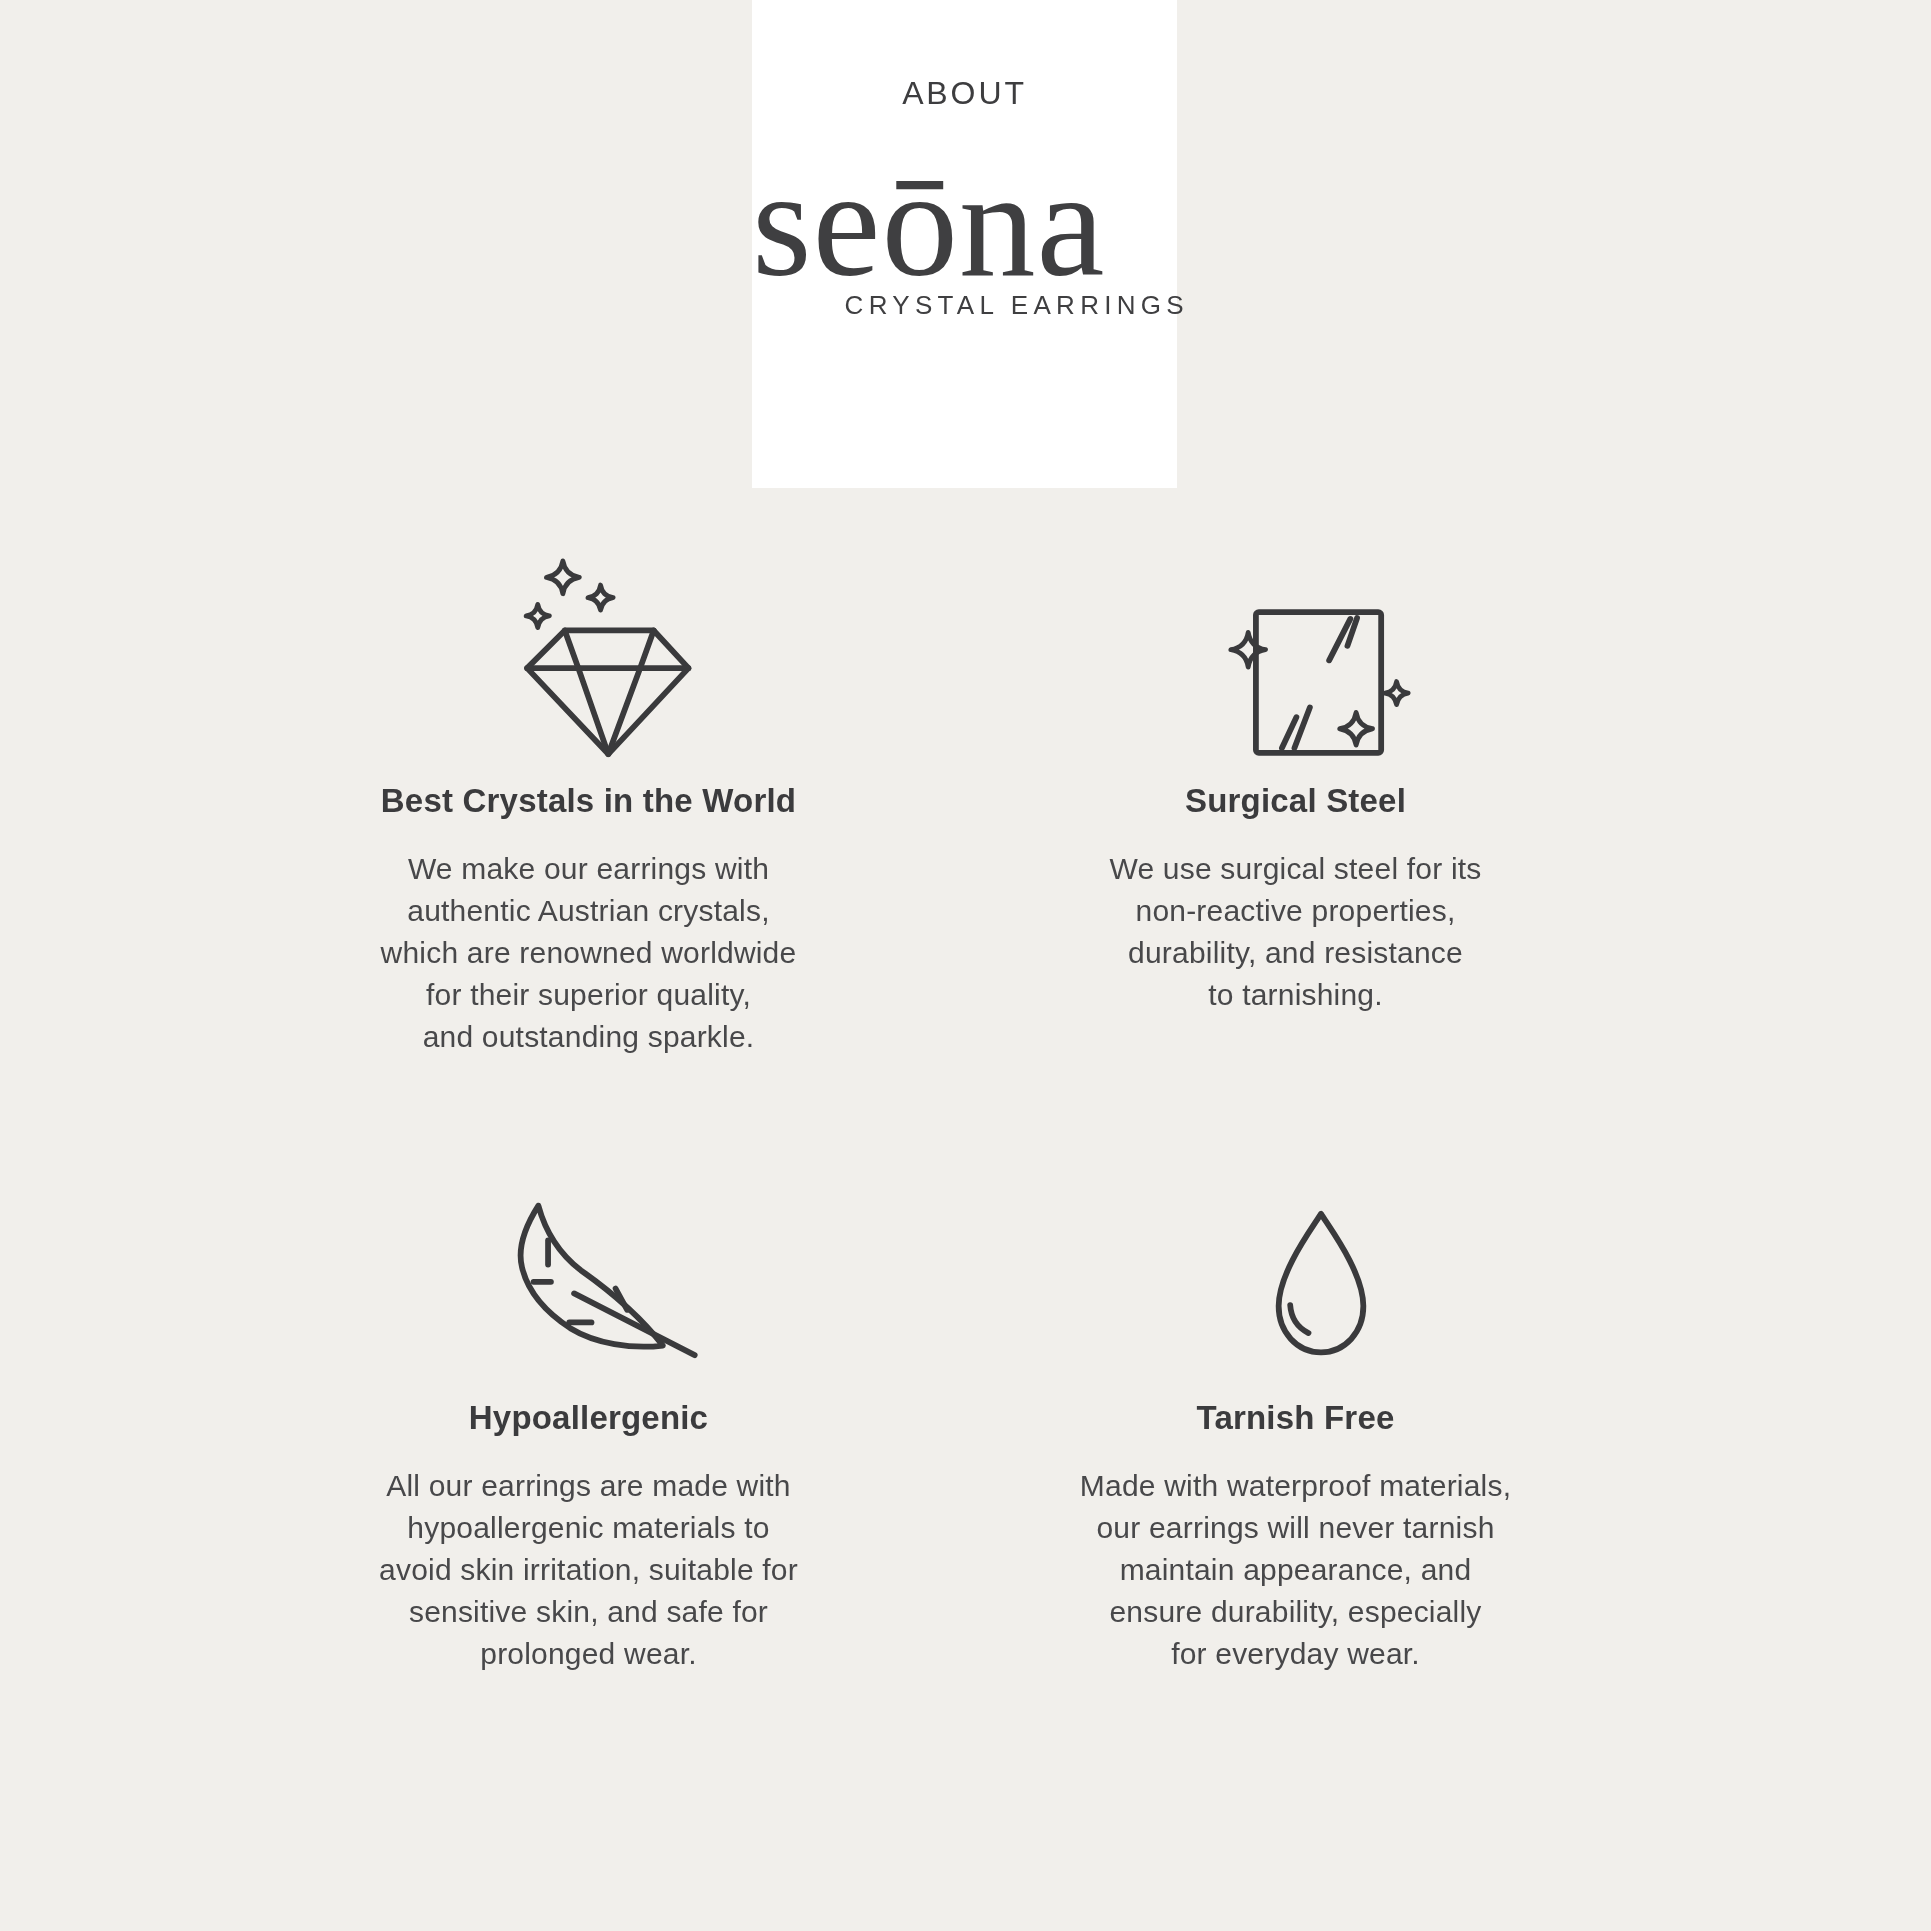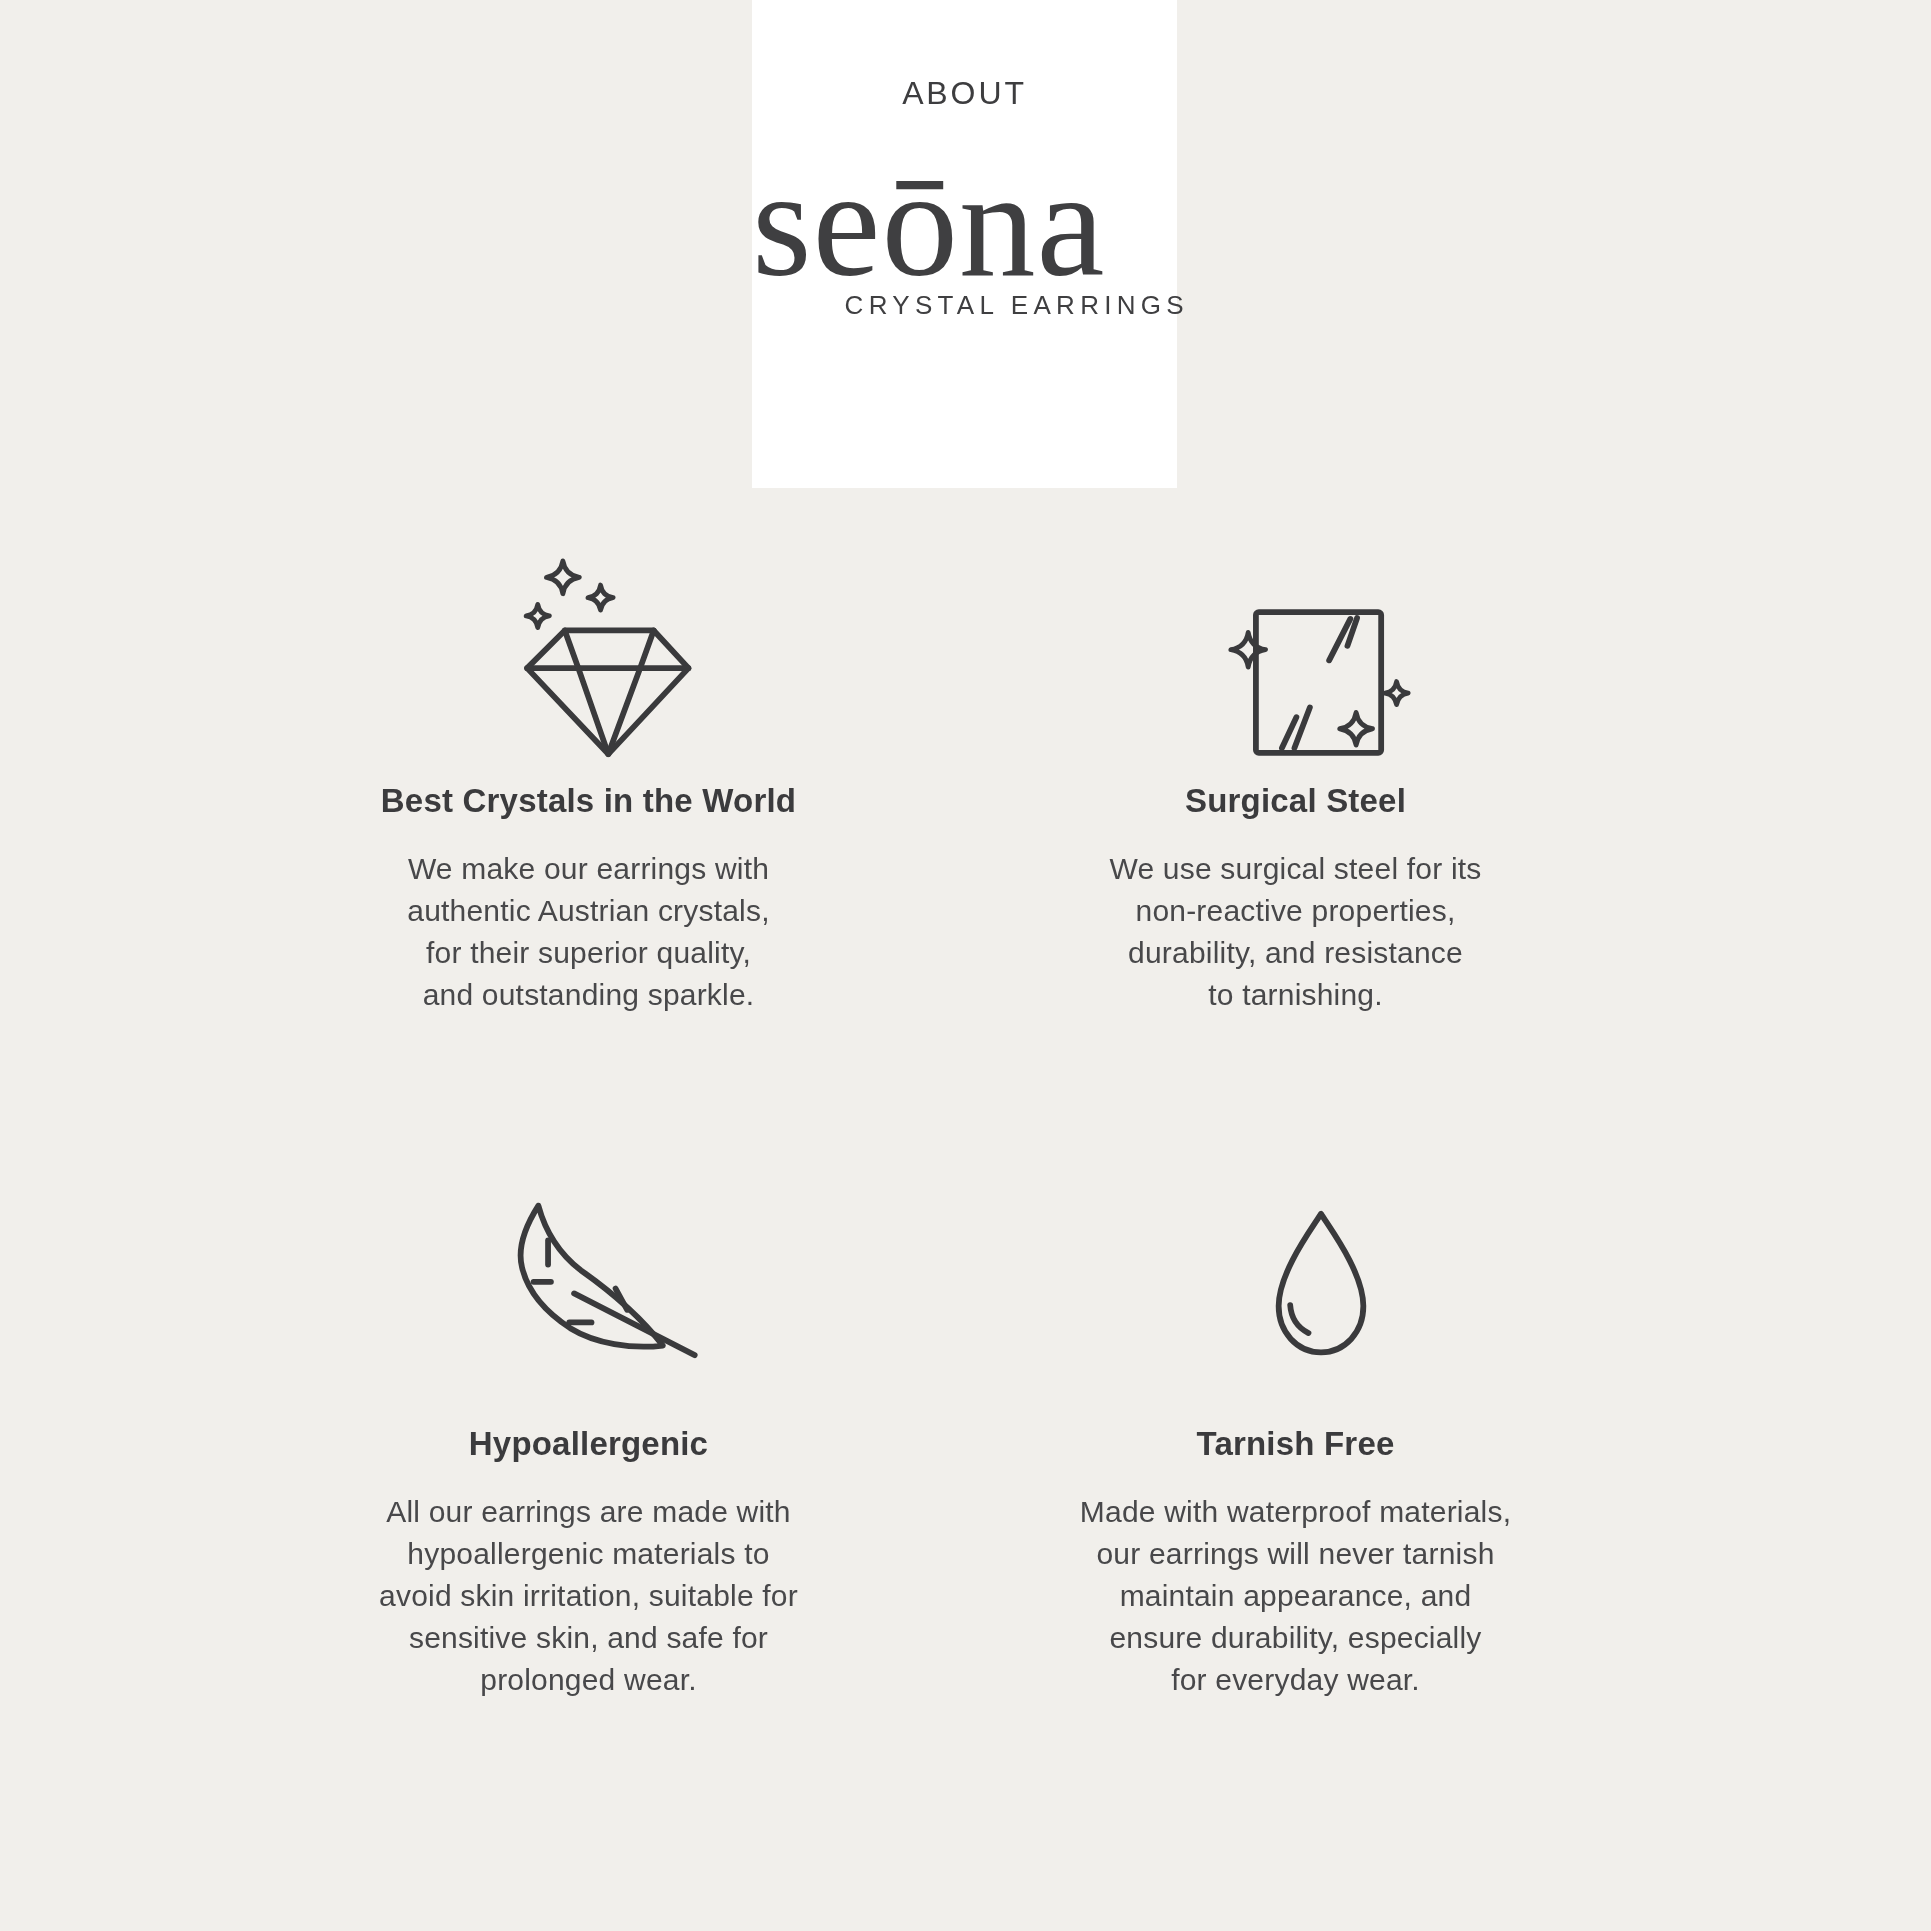--- a/index.html
+++ b/index.html
@@ -71,21 +71,21 @@
   .stroke.thin{stroke-width:5;}
 
   .feature-title{
     margin:0;
     font-size:33px;line-height:44px;
     font-weight:700;
     color:#3b3b3d;
     letter-spacing:0.2px;
   }
   .row1 .feature-title{margin-top:20px;}
-  .row2 .feature-title{margin-top:62px;}
+  .row2 .feature-title{margin-top:36px;}
 
   .feature-text{
     margin-top:25px;
     font-size:30px;line-height:42px;
     color:#48484a;
     letter-spacing:0.2px;
   }
 </style>
 </head>
 <body>
@@ -107,20 +107,21 @@
         <path class="stroke" d="M0,111 L39,72 L131,72 L167,111 L84,200 Z"></path>
         <path class="stroke" d="M0,111 H167"></path>
         <path class="stroke" d="M39,72 L53,111 L84,200"></path>
         <path class="stroke" d="M131,72 L117,111 L84,200"></path>
       </svg>
     </div>
     <h3 class="feature-title">Best Crystals in the World</h3>
     <div class="feature-text">
       <div>We make our earrings with</div>
       <div>authentic Austrian crystals,</div>
+      <div>which are renowned worldwide</div>
       <div>for their superior quality,</div>
       <div>and outstanding sparkle.</div>
     </div>
   </article>
 
   <article class="feature f2 row1">
     <div class="icon-area">
       <svg width="185" height="153" viewBox="-4 -4 192 158" aria-hidden="true">
         <rect class="stroke" x="26" y="2" width="130" height="146" rx="3"></rect>
         <path class="stroke" d="M102,52 L124,9"></path>

